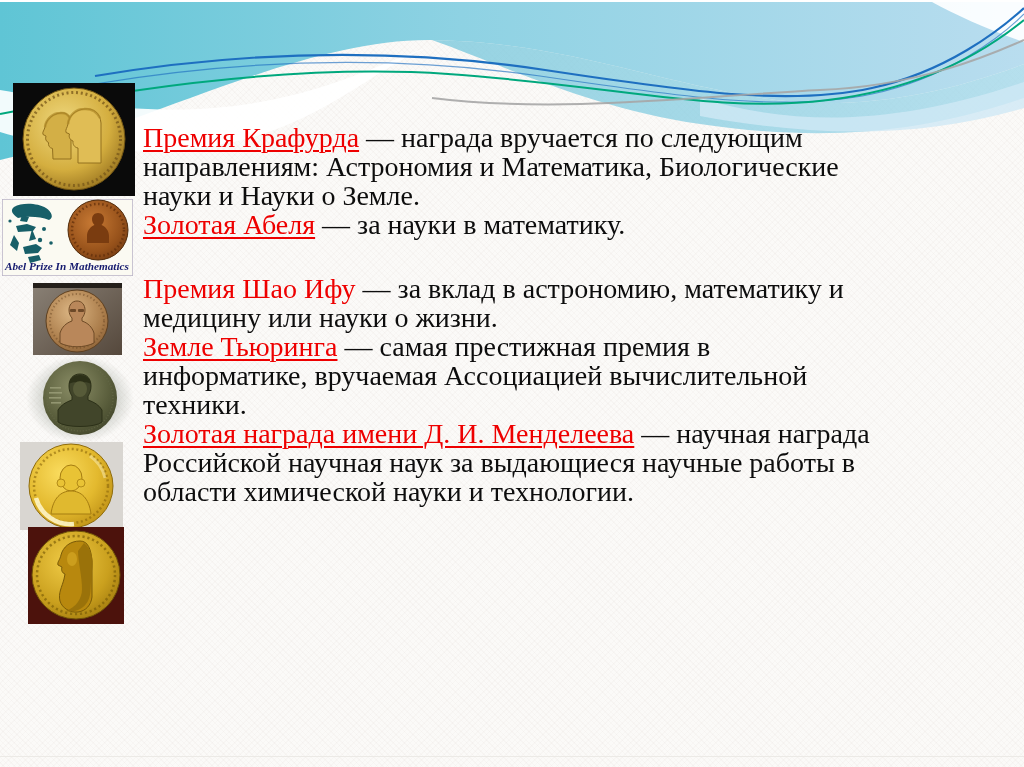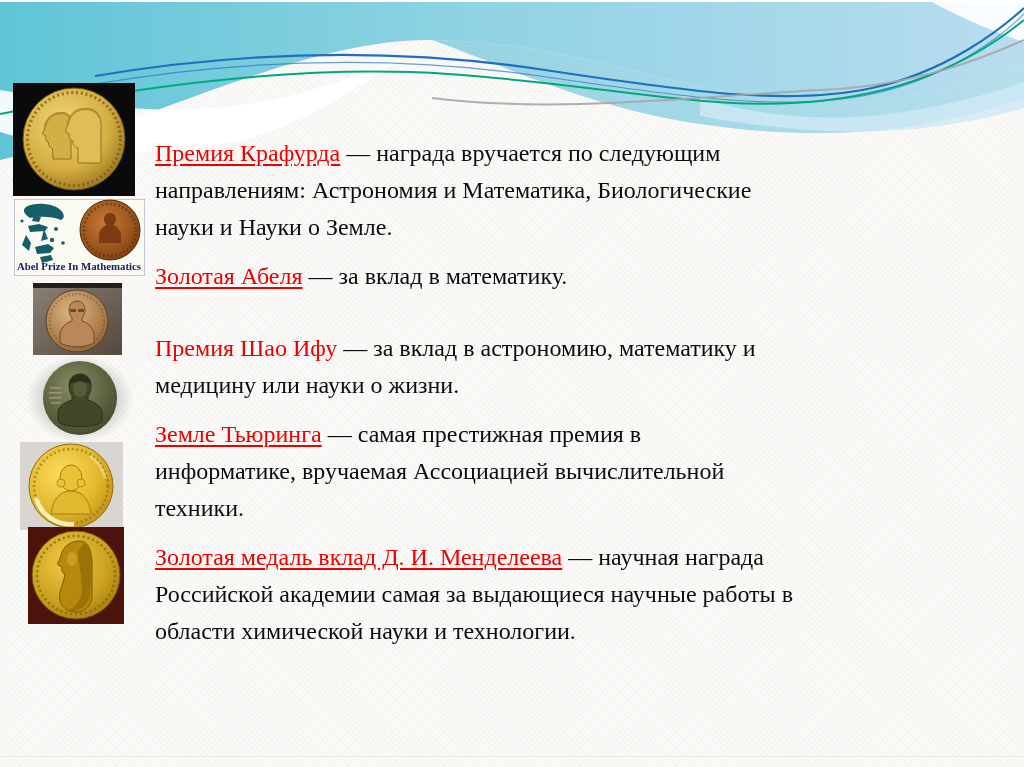--- a/index.html
+++ b/index.html
@@ -9,29 +9,29 @@
     background-image:
       repeating-linear-gradient(45deg, rgba(186,166,158,0.06) 0 1px, transparent 1px 4px),
       repeating-linear-gradient(-45deg, rgba(186,166,158,0.05) 0 1px, transparent 1px 4px);
     border-top:2px solid #ffffff;
     font-family:"Liberation Serif","DejaVu Serif",serif;
   }
   .wave{position:absolute; left:0; top:0; width:1024px; height:250px; display:block;}
   .medal{position:absolute; margin:0;}
   .medal svg{display:block;}
   .m-crafoord{left:13px; top:81px;}
-  .m-abel{left:14px; top:197px;}
+  .m-abel{left:2px; top:197px;font-style:italic;}
   .m-shaw{left:33px; top:281px;}
   .m-turing{left:25px; top:352px;}
   .m-lomonosov{left:20px; top:440px;}
   .m-mendeleev{left:28px; top:525px;}
   .textblock{position:absolute; left:143px; top:121px; width:780px;}
   .prize{
-    margin:12px; white-space:pre-line;
-    font-size:24px; line-height:37px;
+    margin:0; white-space:pre-line;
+    font-size:28px; line-height:29px;
     color:var(--body-text,#0d0d0d);
   }
   .prize.gap{margin-bottom:34.5px;}
   .pname{color:var(--prize-name-red,#ee0000);}
   .pname.u{
     text-decoration:underline;
     text-decoration-color:var(--prize-name-red,#ee0000);
     text-decoration-thickness:2px;
     text-underline-offset:3px;
   }
@@ -203,25 +203,25 @@
       <path d="M52,14 C42,14 35,20 33,28 C32,33 29,35 30,38 L34,40 C33,43 34,46 37,47 L36,52 C34,60 30,66 32,74 C34,81 42,86 50,85 C58,84 63,78 64,70 L64,34 C63,22 60,14 52,14 Z" fill="#b8880e" stroke="#7a5a08" stroke-width="1"></path>
       <path d="M56,16 C64,22 66,34 64,44 C62,56 64,66 60,74 C56,82 46,86 38,84 C48,80 54,72 54,62 C54,50 50,34 50,24 Z" fill="#97700a" opacity="0.9"></path>
       <ellipse cx="44" cy="32" rx="5" ry="7" fill="#d9ad28" opacity="0.6"></ellipse>
     </svg>
   </figure>
 
   <div class="textblock">
     <p class="prize"><span class="pname u">Премия Крафурда</span><span> — награда вручается по следующим
 направлениям: Астрономия и Математика, Биологические
 науки и Науки о Земле.</span></p>
-    <p class="prize gap"><span class="pname u">Золотая Абеля</span><span> — за вклад в математику.</span></p>
+    <p class="prize gap"><span class="pname u">Золотая Абеля</span><span> — за науки в математику.</span></p>
     <p class="prize"><span class="pname">Премия Шао Ифу</span><span> — за вклад в астрономию, математику и
 медицину или науки о жизни.</span></p>
     <p class="prize"><span class="pname u">Земле Тьюринга</span><span> — самая престижная премия в
 информатике, вручаемая Ассоциацией вычислительной
 техники.</span></p>
-    <p class="prize"><span class="pname u">Золотая медаль вклад Д. И. Менделеева</span><span> — научная награда
-Российской академии самая за выдающиеся научные работы в
+    <p class="prize"><span class="pname u">Золотая награда имени Д. И. Менделеева</span><span> — научная награда
+Российской научная наук за выдающиеся научные работы в
 области химической науки и технологии.</span></p>
   </div>
 
   <div class="bottom-line"></div>
 </div>
 
 </body></html>

